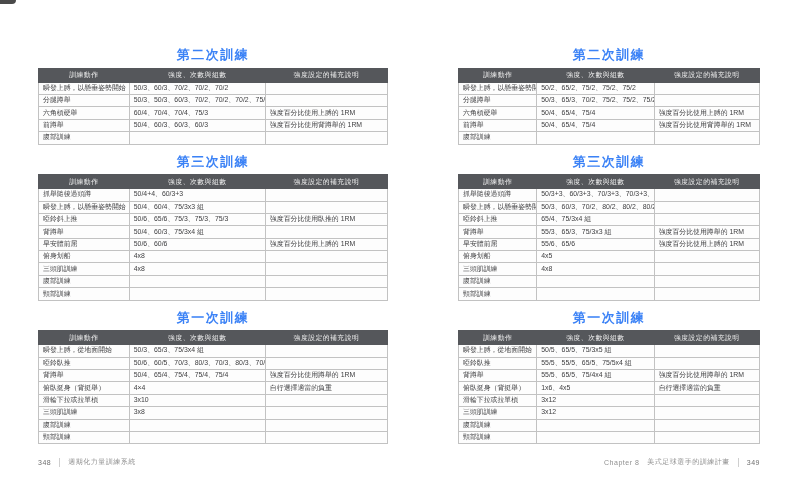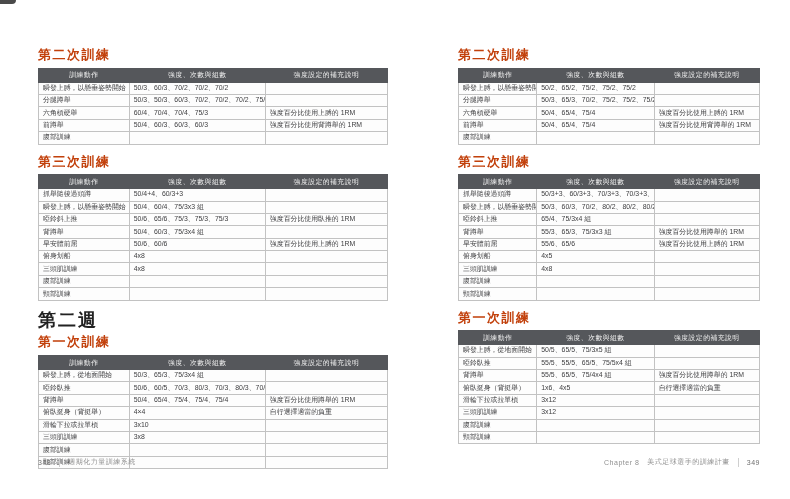--- a/index.html
+++ b/index.html
@@ -17,22 +17,22 @@
   .page.left{left:38px;width:350px;}
   .page.right{left:458px;width:302px;}
   .page-inner{padding-top:47px;}
   .week-heading{
     font-family:"Liberation Serif","DejaVu Serif",serif;
     font-size:18px;font-weight:bold;color:#222;letter-spacing:2px;
     margin:10px 0 4px 0;line-height:1.1;
   }
   .session-heading{
     font-family:"Liberation Serif","DejaVu Serif",serif;
-    font-size:13px;font-weight:bold;color:#c2410c;letter-spacing:1.5px;
-    margin:0 0 5px 0;line-height:1.2;
+    font-size:13px;font-weight:bold;color:#3b82f6;letter-spacing:1.5px;
+    margin:0 0 5px 0;line-height:1.2;text-align:center;
   }
   .section{margin-bottom:9px;}
   table.training-table{
     width:100%;border-collapse:collapse;table-layout:fixed;
     border:1px solid #9c9c9c;
   }
   table.training-table th{
     background:#55575b;color:#f2f2f2;font-weight:normal;
     font-size:6.8px;height:13px;text-align:center;
     border:1px solid #55575b;padding:0 2px;letter-spacing:.5px;
@@ -165,21 +165,20 @@
               </tr>
               <tr>
                 <td class="exercise">頸部訓練</td>
                 <td class="scheme"></td>
                 <td class="note"></td>
               </tr>
             </tbody>
           </table>
         </div>
       <div class="section">
-          <div class="week-heading">第二週</div>
           <div class="session-heading">第一次訓練</div>
           <table class="training-table">
             <colgroup>
               <col style="width: 26%;">
               <col style="width: 39%;">
               <col style="width: 35%;">
             </colgroup>
             <thead>
               <tr>
                 <th>訓練動作</th>

